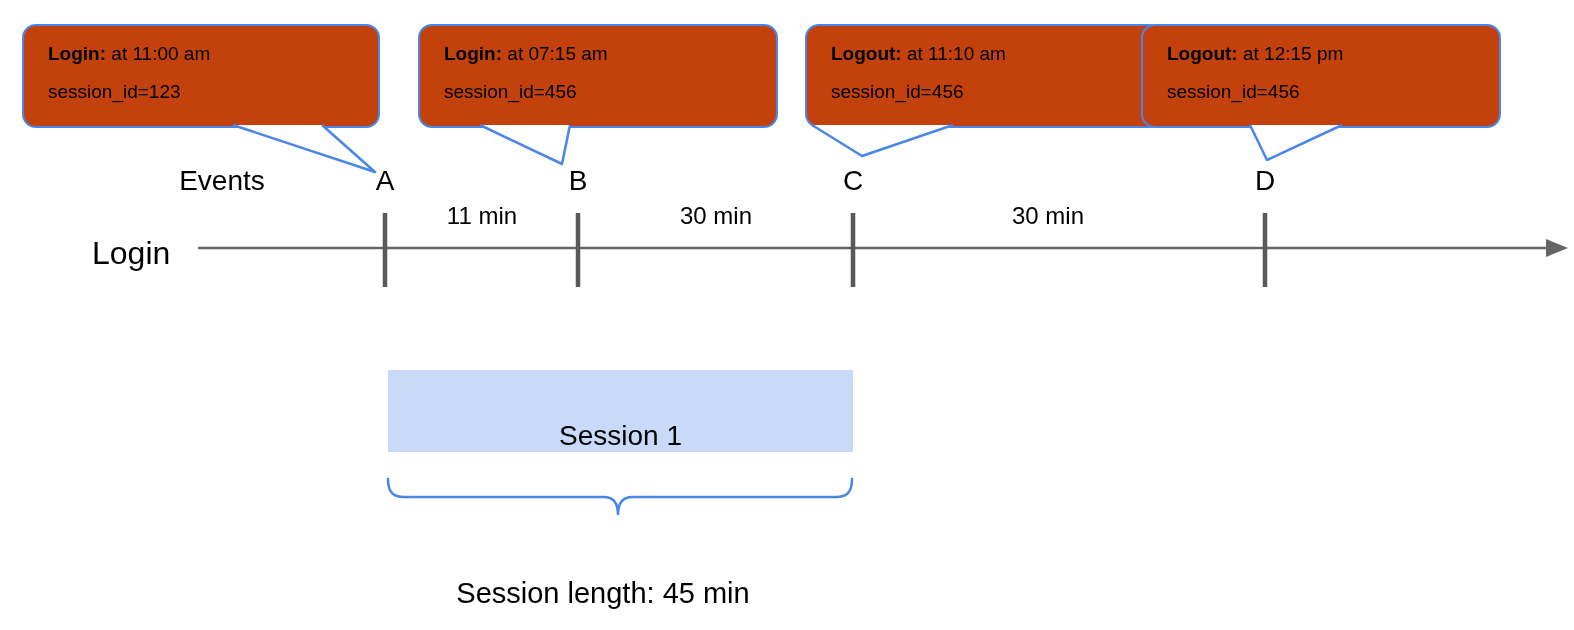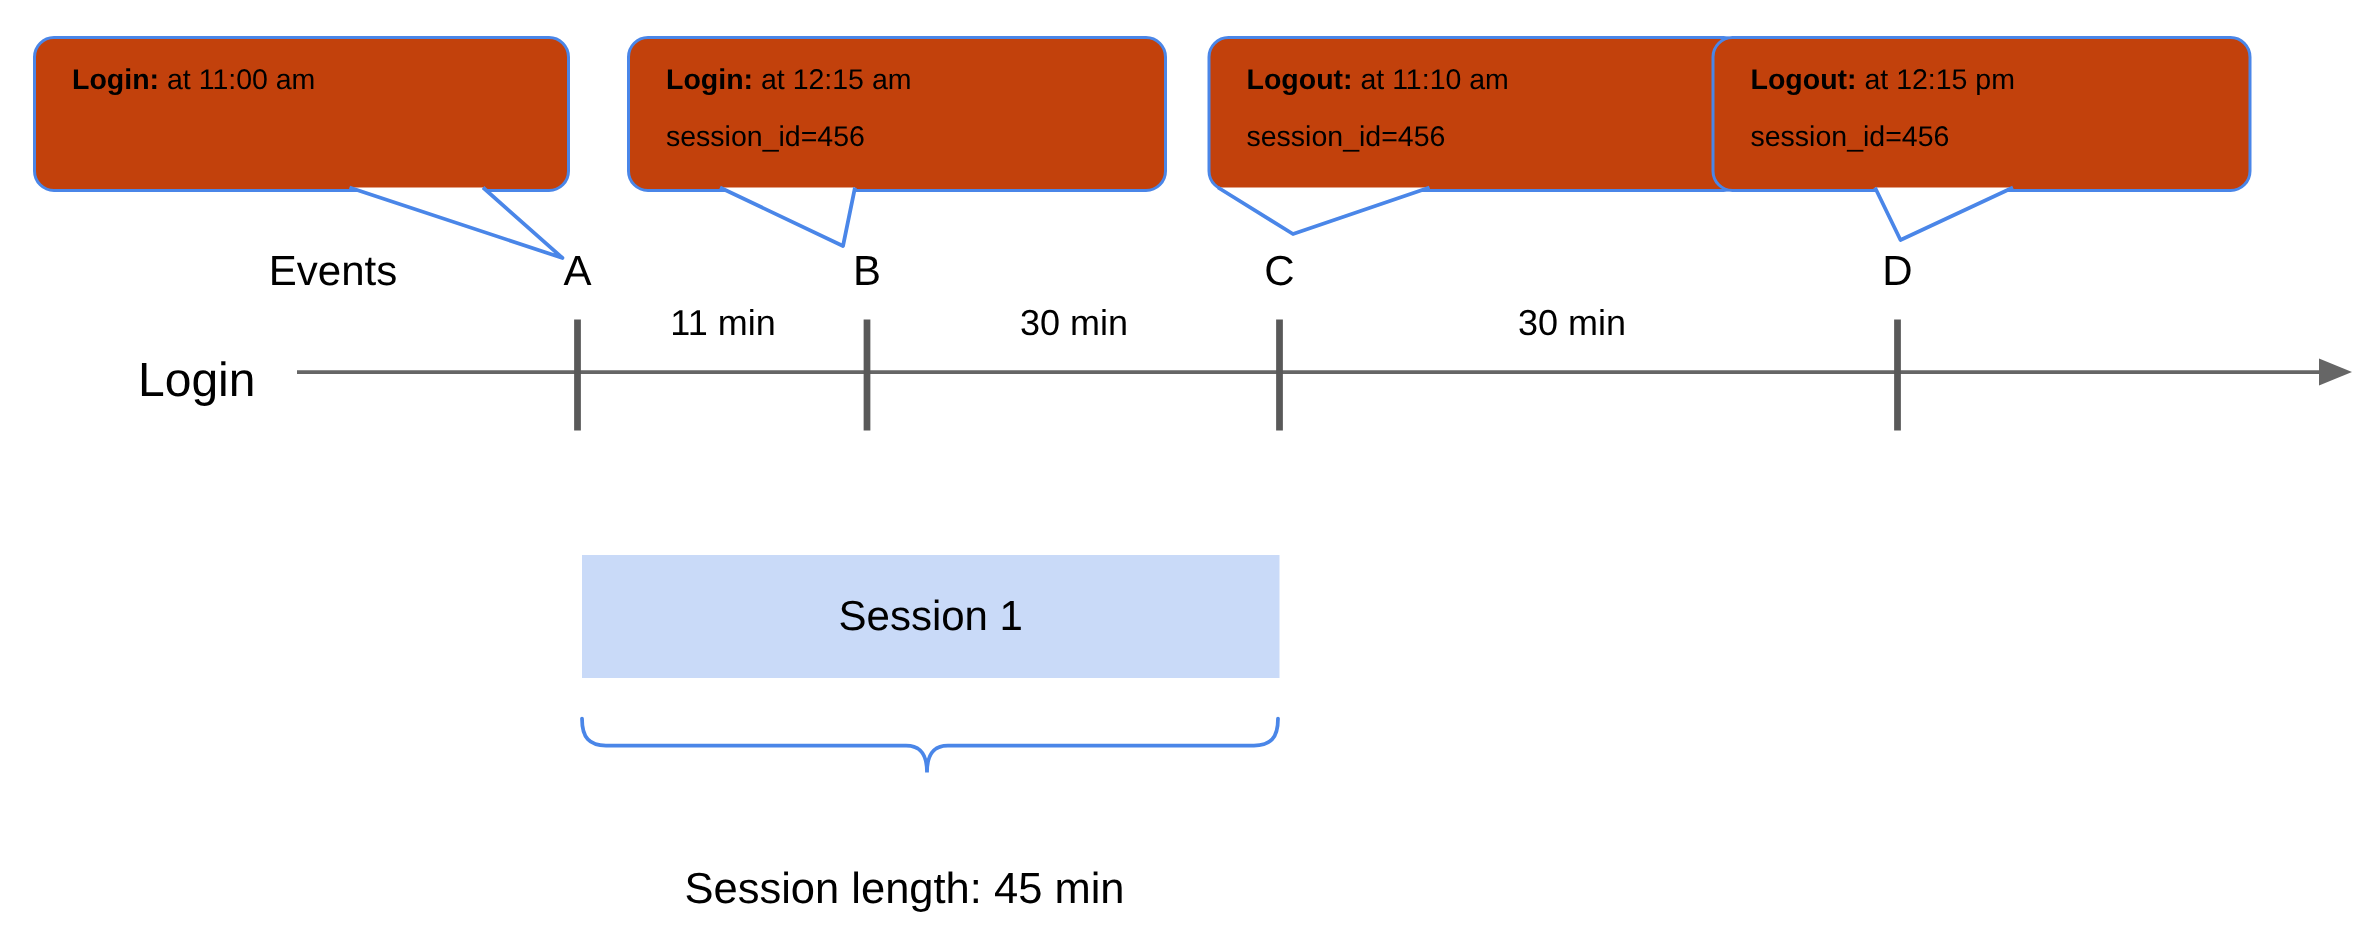--- a/index.html
+++ b/index.html
@@ -66,42 +66,43 @@
     white-space: nowrap;
   }
   .session-box {
     position: absolute;
     left: 388px;
     top: 370px;
     width: 465px;
     height: 82px;
     background: #c9daf8;
     display: flex;
-    align-items: center;
+    align-items: flex-end;
     justify-content: center;
     font-size: 28px;
     z-index: 1;
   }
   .session-length {
     top: 577px;
     font-size: 29px;
     line-height: 32px;
   }
 </style>
 </head>
 <body>
 
 <div class="canvas">
 
   <div class="callout" style="left:22px; width:358px;">
     <div><b>Login:</b><span> at 11:00 am</span></div>
+    <div>session_id=123</div>
   </div>
 
   <div class="callout" style="left:418px; width:360px;">
-    <div><b>Login:</b><span> at 12:15 am</span></div>
+    <div><b>Login:</b><span> at 07:15 am</span></div>
     <div>session_id=456</div>
   </div>
 
   <div class="callout" style="left:805px; width:358px;">
     <div><b>Logout:</b><span> at 11:10 am</span></div>
     <div>session_id=456</div>
   </div>
 
   <div class="callout" style="left:1123px; width:360px;margin-left:18px;">
     <div><b>Logout:</b><span> at 12:15 pm</span></div>

